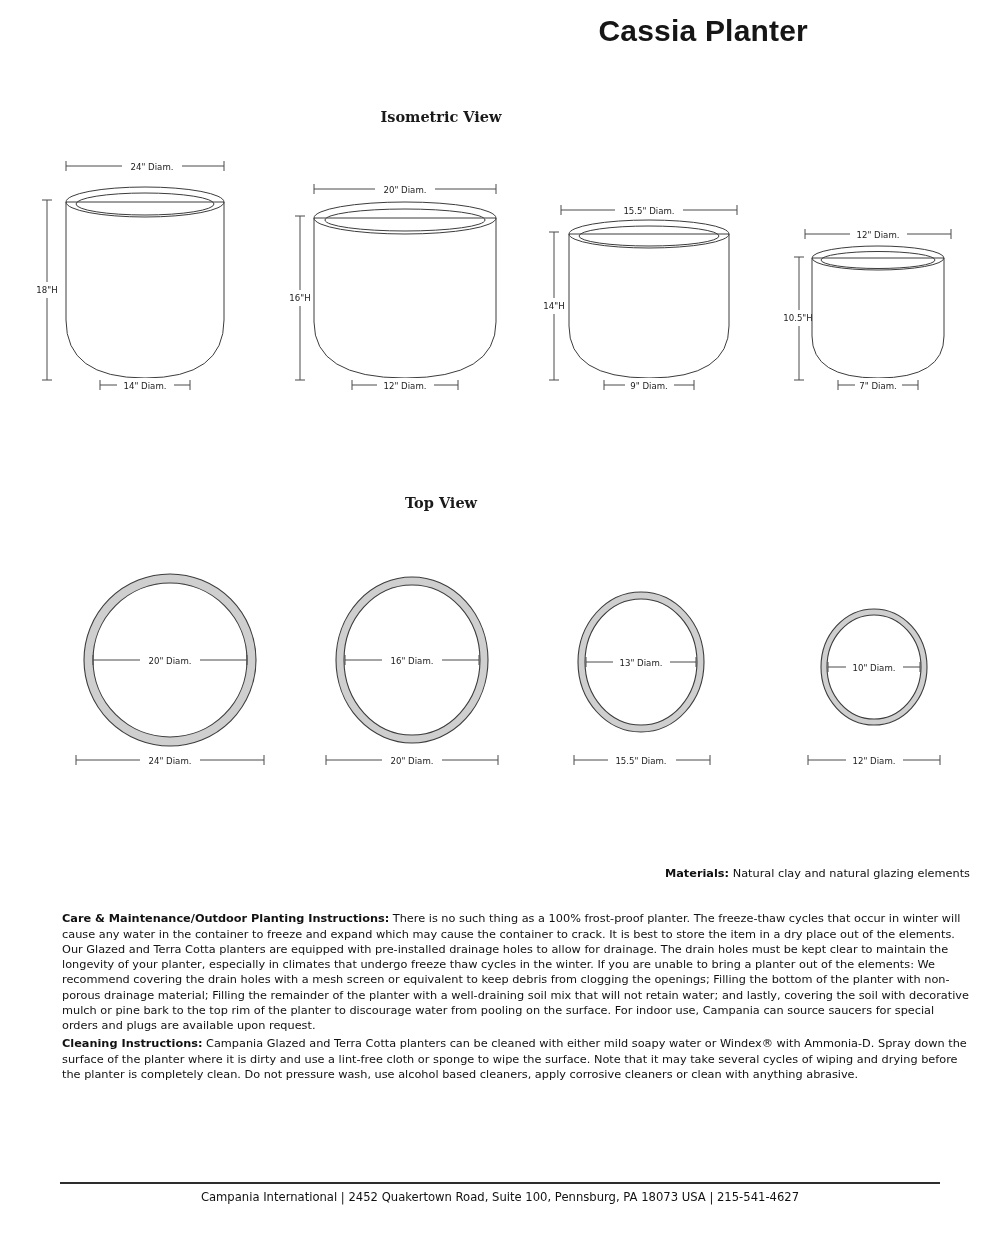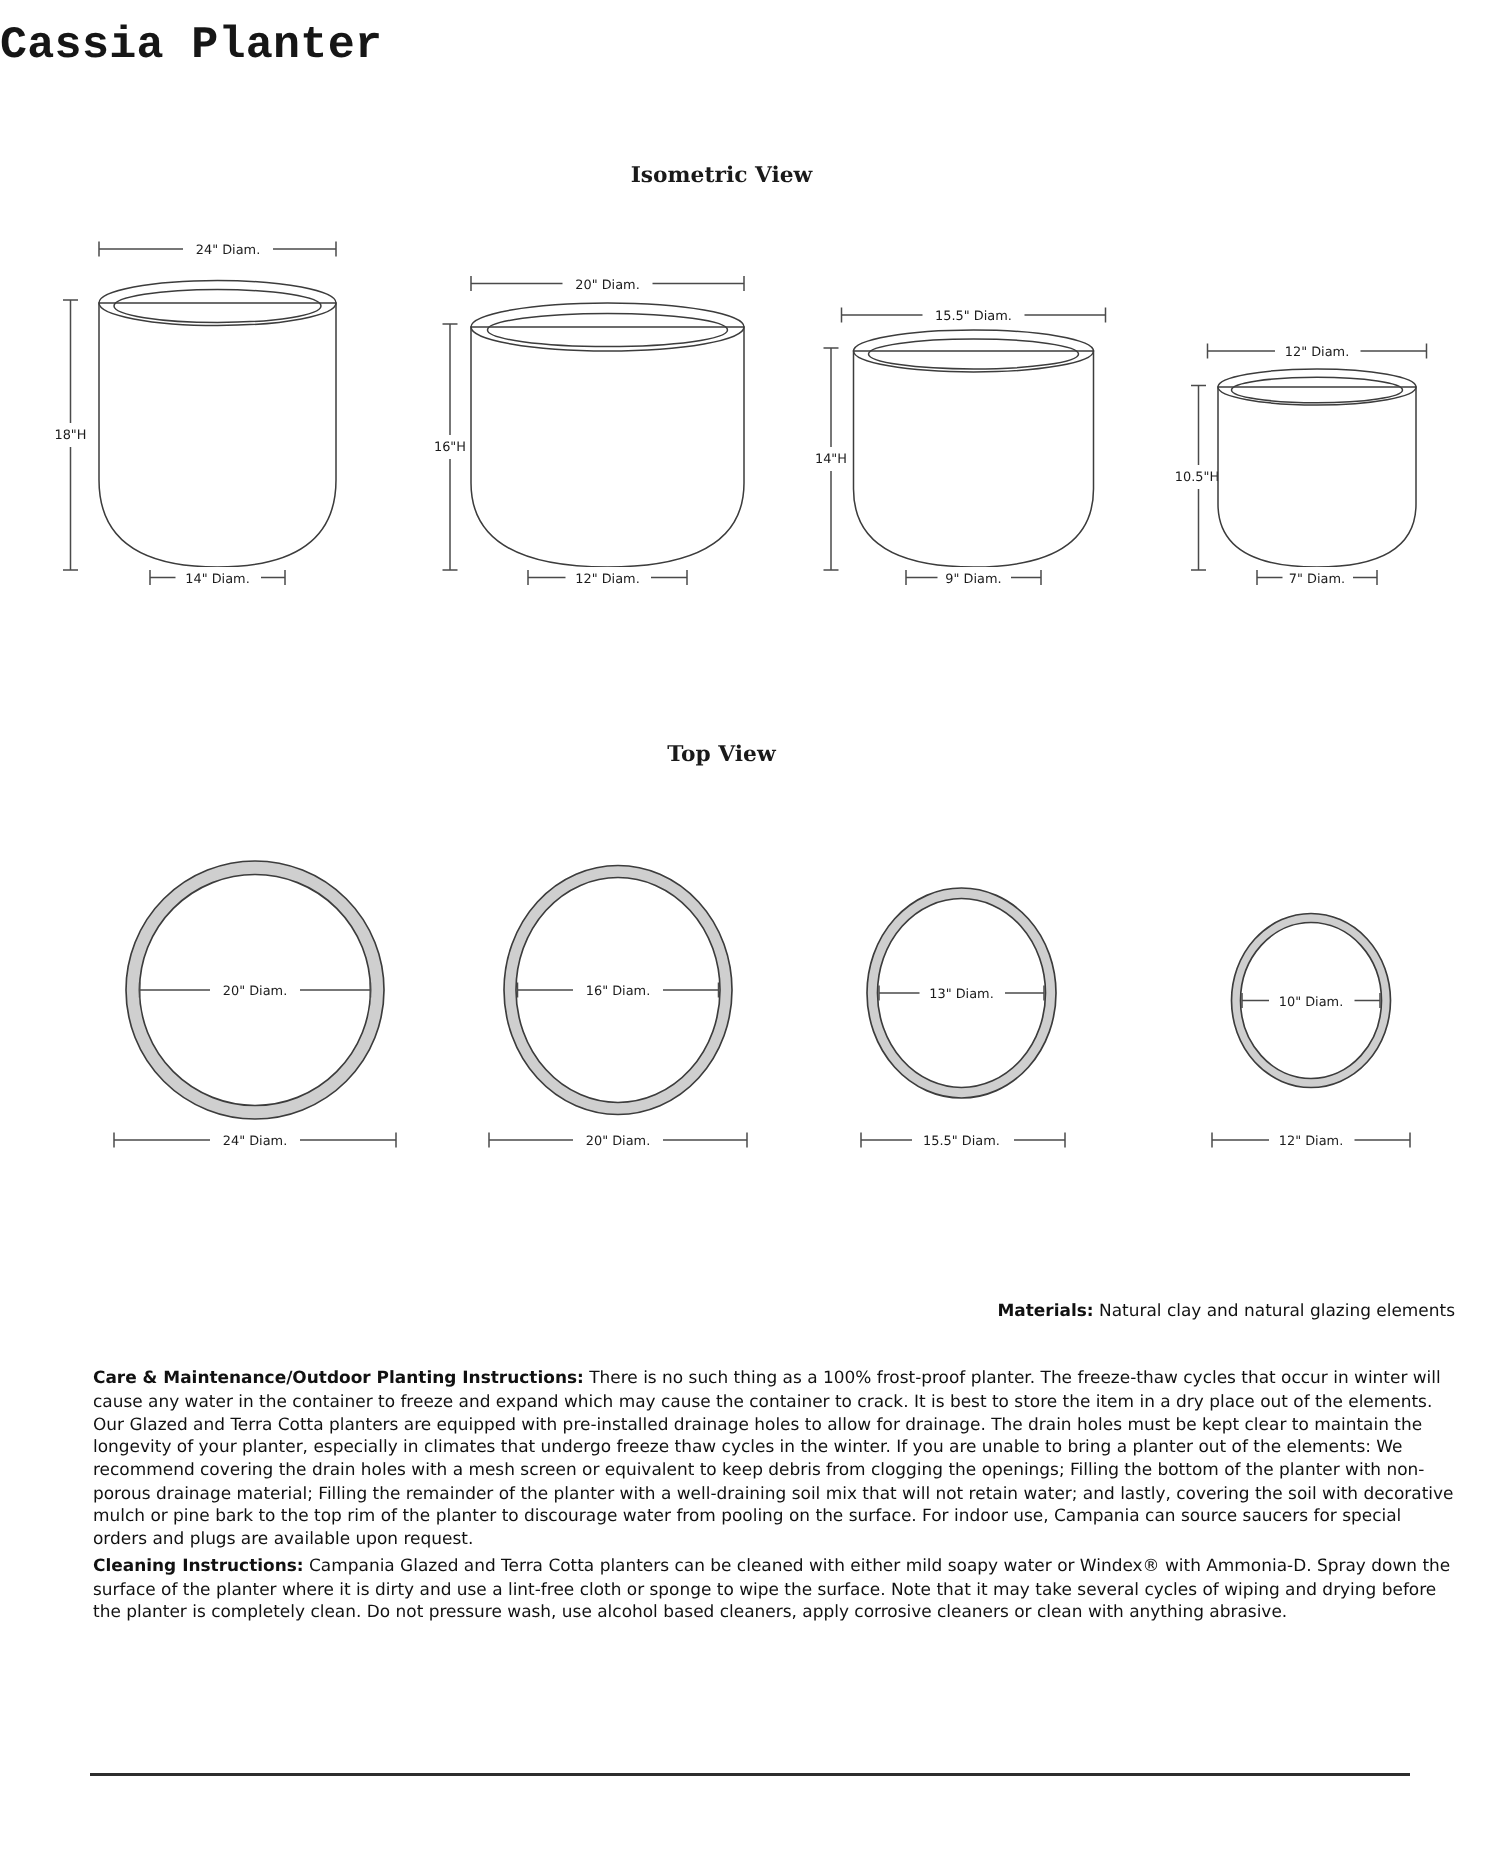--- a/index.html
+++ b/index.html
@@ -20,37 +20,36 @@
     position: absolute;
     inset: 0;
   }
 
   
   .doc-title {
     position: absolute;
     top: 14px;
     left: 0;
     width: 808px;
-    text-align: left;
-    font-family: Liberation Mono, monospace;
+    text-align: right;
+    font-family: Liberation Sans, sans-serif;
     font-weight: bold;
     font-size: 30px;
     letter-spacing: 0.2px;
     color: #161616;
   }
   .section-title {
     position: absolute;
     left: 0;
     width: 882px;
     text-align: center;
     font-family: "DejaVu Serif", serif;
     font-weight: bold;
     font-size: 14.5px;
     color: #1a1a1a;
-    padding-left: 40px;
   }
   .section-title.iso { top: 108px; }
   .section-title.top { top: 494px; }
 
   
   .iso-area {
     position: absolute;
     top: 150px;
     left: 0;
     width: 1000px;
@@ -359,15 +358,16 @@
   </div>
 
   <p class="copy materials"><b>Materials:</b><span> Natural clay and natural glazing elements</span></p>
 
   <p class="copy care"><b>Care &amp; Maintenance/Outdoor Planting Instructions:</b><span> There is no such thing as a 100% frost-proof planter. The freeze-thaw cycles that occur in winter will cause any water in the container to freeze and expand which may cause the container to crack. It is best to store the item in a dry place out of the elements. Our Glazed and Terra Cotta planters are equipped with pre-installed drainage holes to allow for drainage. The drain holes must be kept clear to maintain the longevity of your planter, especially in climates that undergo freeze thaw cycles in the winter. If you are unable to bring a planter out of the elements: We recommend covering the drain holes with a mesh screen or equivalent to keep debris from clogging the openings; Filling the bottom of the planter with non-porous drainage material; Filling the remainder of the planter with a well-draining soil mix that will not retain water; and lastly, covering the soil with decorative mulch or pine bark to the top rim of the planter to discourage water from pooling on the surface. For indoor use, Campania can source saucers for special orders and plugs are available upon request.</span></p>
 
   <p class="copy cleaning"><b>Cleaning Instructions:</b><span> Campania Glazed and Terra Cotta planters can be cleaned with either mild soapy water or Windex® with Ammonia-D. Spray down the surface of the planter where it is dirty and use a lint-free cloth or sponge to wipe the surface. Note that it may take several cycles of wiping and drying before the planter is completely clean. Do not pressure wash, use alcohol based cleaners, apply corrosive cleaners or clean with anything abrasive.</span></p>
 
   <div class="footer-rule"></div>
   <div class="footer">
+    <div>Campania International | 2452 Quakertown Road, Suite 100, Pennsburg, PA 18073 USA | 215-541-4627</div>
   </div>
 
 </div>
 
 </body></html>

